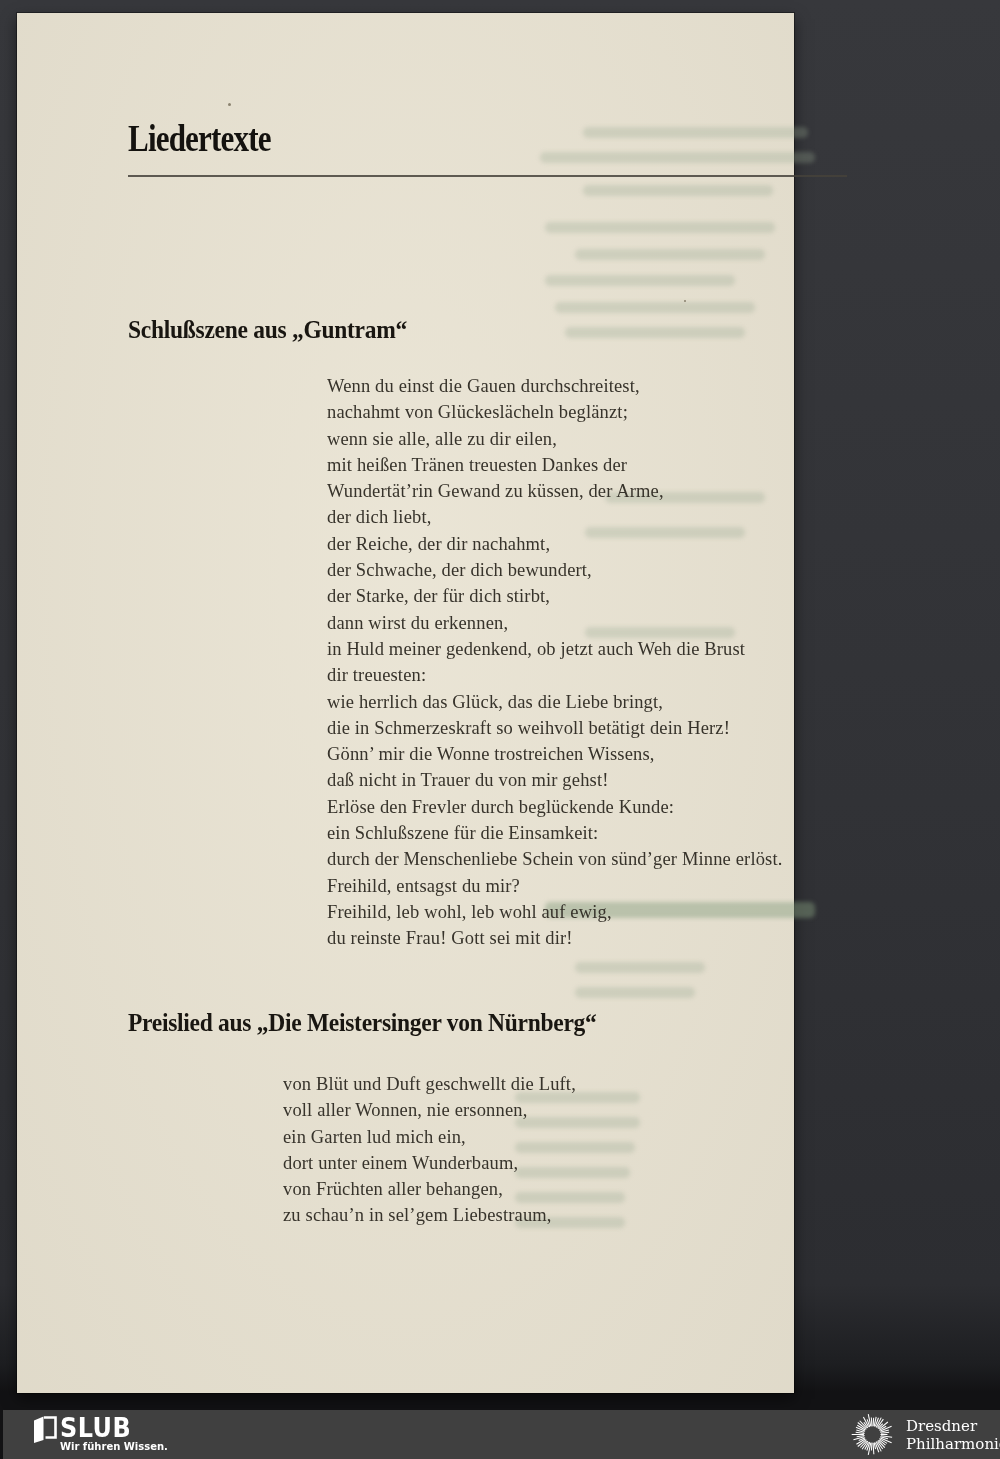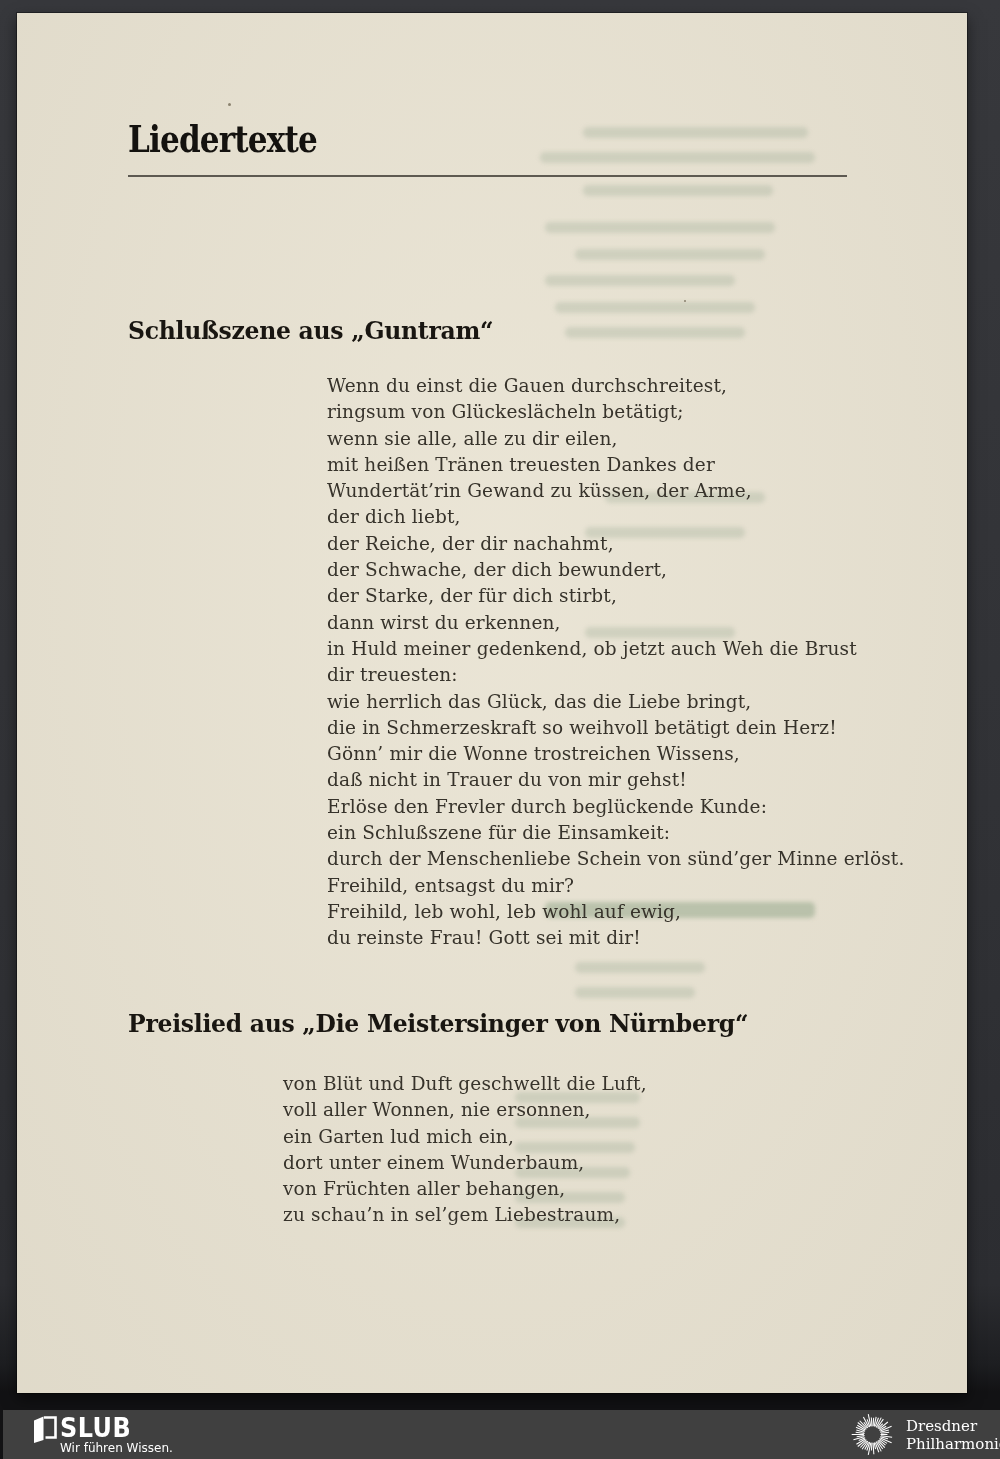--- a/index.html
+++ b/index.html
@@ -3,24 +3,25 @@
 <meta charset="utf-8">
 <style>
   html,body{margin:0;padding:0;}
   body{
     width:1000px;height:1459px;position:relative;overflow:hidden;
     font-family:"DejaVu Serif", serif;
     background:linear-gradient(180deg,#37383c 0%,#313236 55%,#2c2d31 88%,#1d1e21 93.5%,#121214 95.4%,#121214 100%);
   }
   
   .page{
-    position:absolute;left:17px;top:13px;width:950px;height:1380px;
+    position:absolute;left:17px;top:13px;width:777px;height:1380px;
     background:#e8e2d1;
     background-image:radial-gradient(ellipse at 50% 40%, rgba(255,255,255,0.10), rgba(0,0,0,0.035));
     box-shadow:0 0 0 1px rgba(0,0,0,.35), 0 6px 14px rgba(0,0,0,.5);
+    font-family:Liberation Serif, serif;
   }
   .page-title{
     position:absolute;left:111px;top:104px;margin:0;
     font-size:37px;font-weight:700;color:#14120f;letter-spacing:-1px;
     transform:scaleX(.84);transform-origin:left top;white-space:nowrap;
   }
   .title-rule{
     position:absolute;left:111px;top:162px;width:719px;height:2px;
     background:#45423b;opacity:.85;
   }
@@ -53,21 +54,21 @@
   }
   .slub{position:absolute;left:0;top:0;height:49px;}
   .slub-book{position:absolute;left:28px;top:4px;}
   .slub-name{
     position:absolute;left:57px;top:3px;
     font-family:"DejaVu Sans", sans-serif;font-weight:700;font-size:26px;color:#ffffff;
     transform:scaleX(.92);transform-origin:left top;letter-spacing:.5px;
   }
   .slub-tagline{
     position:absolute;left:57px;top:31px;
-    font-family:"DejaVu Sans", sans-serif;font-weight:400;font-size:12px;color:#ffffff;
+    font-family:"DejaVu Sans", sans-serif;font-weight:700;font-size:10px;color:#ffffff;
     white-space:nowrap;
   }
   .phil-logo{position:absolute;left:846px;top:1px;}
   .phil-text{
     position:absolute;left:903px;top:7px;
     font-family:"DejaVu Serif", serif;font-size:15px;line-height:18px;color:#ffffff;
     white-space:nowrap;
   }
 </style>
 </head>
@@ -97,21 +98,21 @@
   <div class="smudge" style="left:498px;top:1129px;width:120px;"></div>
   <div class="smudge" style="left:498px;top:1154px;width:115px;"></div>
   <div class="smudge" style="left:498px;top:1179px;width:110px;"></div>
   <div class="smudge" style="left:498px;top:1204px;width:110px;"></div>
   <div class="speck" style="left:211px;top:90px;"></div>
   <div class="speck" style="left:667px;top:287px;width:2px;height:2px;"></div>
 
   <h2 class="section-heading heading-1">Schlußszene aus „Guntram“</h2>
   <div class="poem poem-1">
       <div class="poem-line">Wenn du einst die Gauen durchschreitest,</div>
-      <div class="poem-line">ringsum von Glückeslächeln betätigt;</div>
+      <div class="poem-line">nachahmt von Glückeslächeln beglänzt;</div>
       <div class="poem-line">wenn sie alle, alle zu dir eilen,</div>
       <div class="poem-line">mit heißen Tränen treuesten Dankes der</div>
       <div class="poem-line">Wundertät’rin Gewand zu küssen, der Arme,</div>
       <div class="poem-line">der dich liebt,</div>
       <div class="poem-line">der Reiche, der dir nachahmt,</div>
       <div class="poem-line">der Schwache, der dich bewundert,</div>
       <div class="poem-line">der Starke, der für dich stirbt,</div>
       <div class="poem-line">dann wirst du erkennen,</div>
       <div class="poem-line">in Huld meiner gedenkend, ob jetzt auch Weh die Brust</div>
       <div class="poem-line">dir treuesten:</div>

